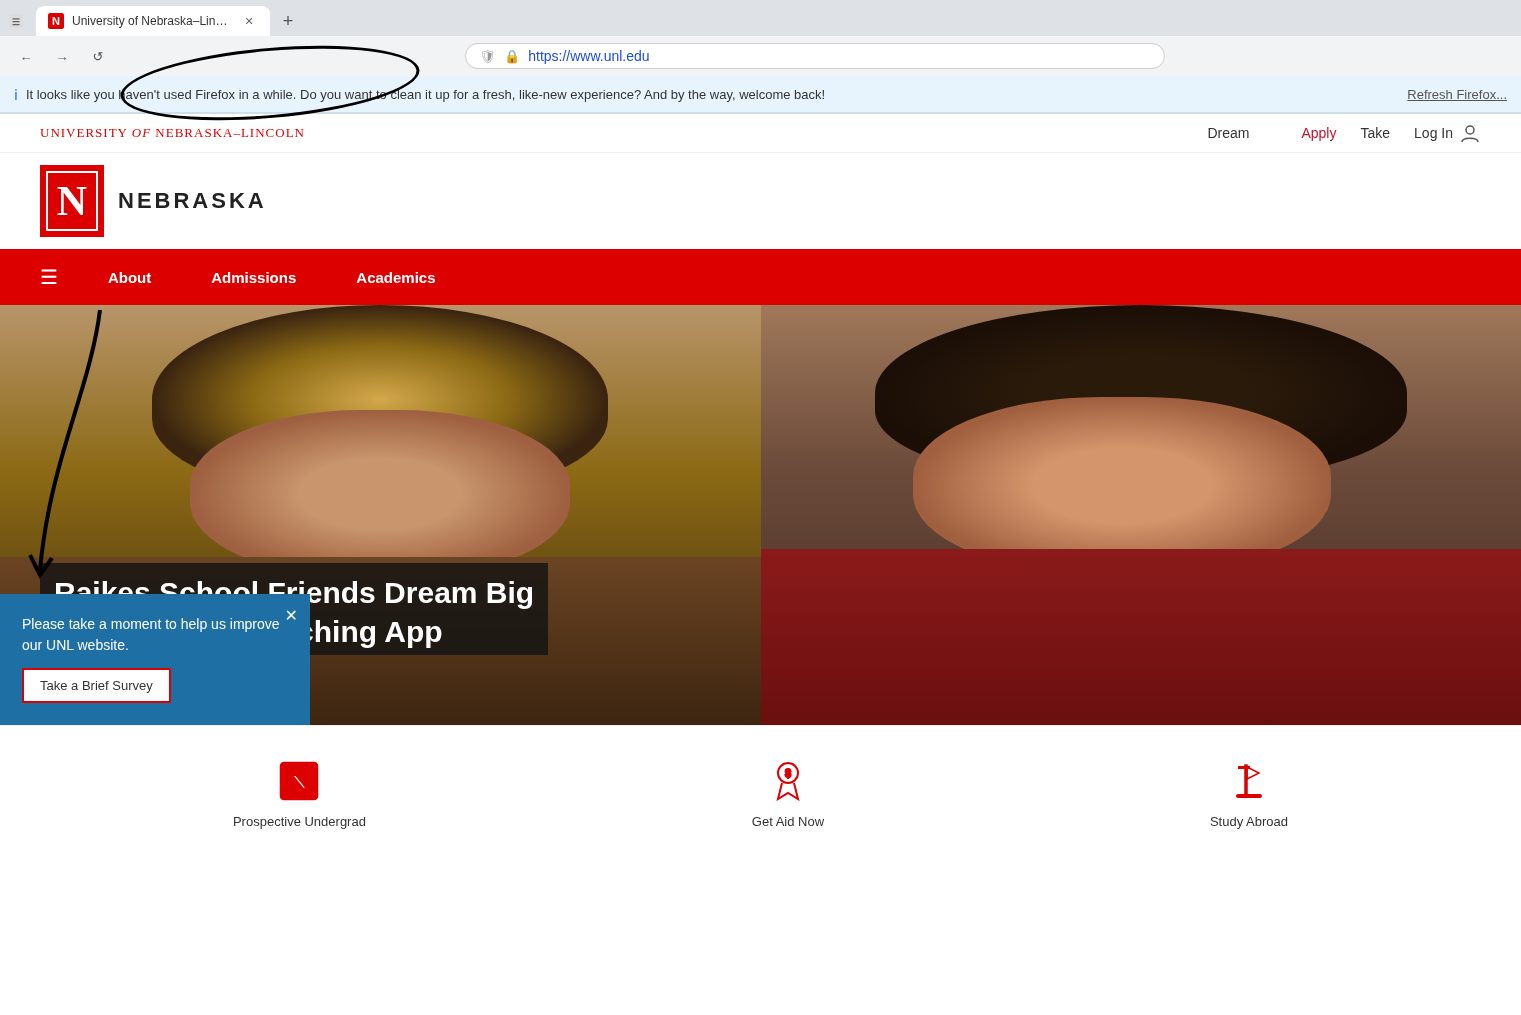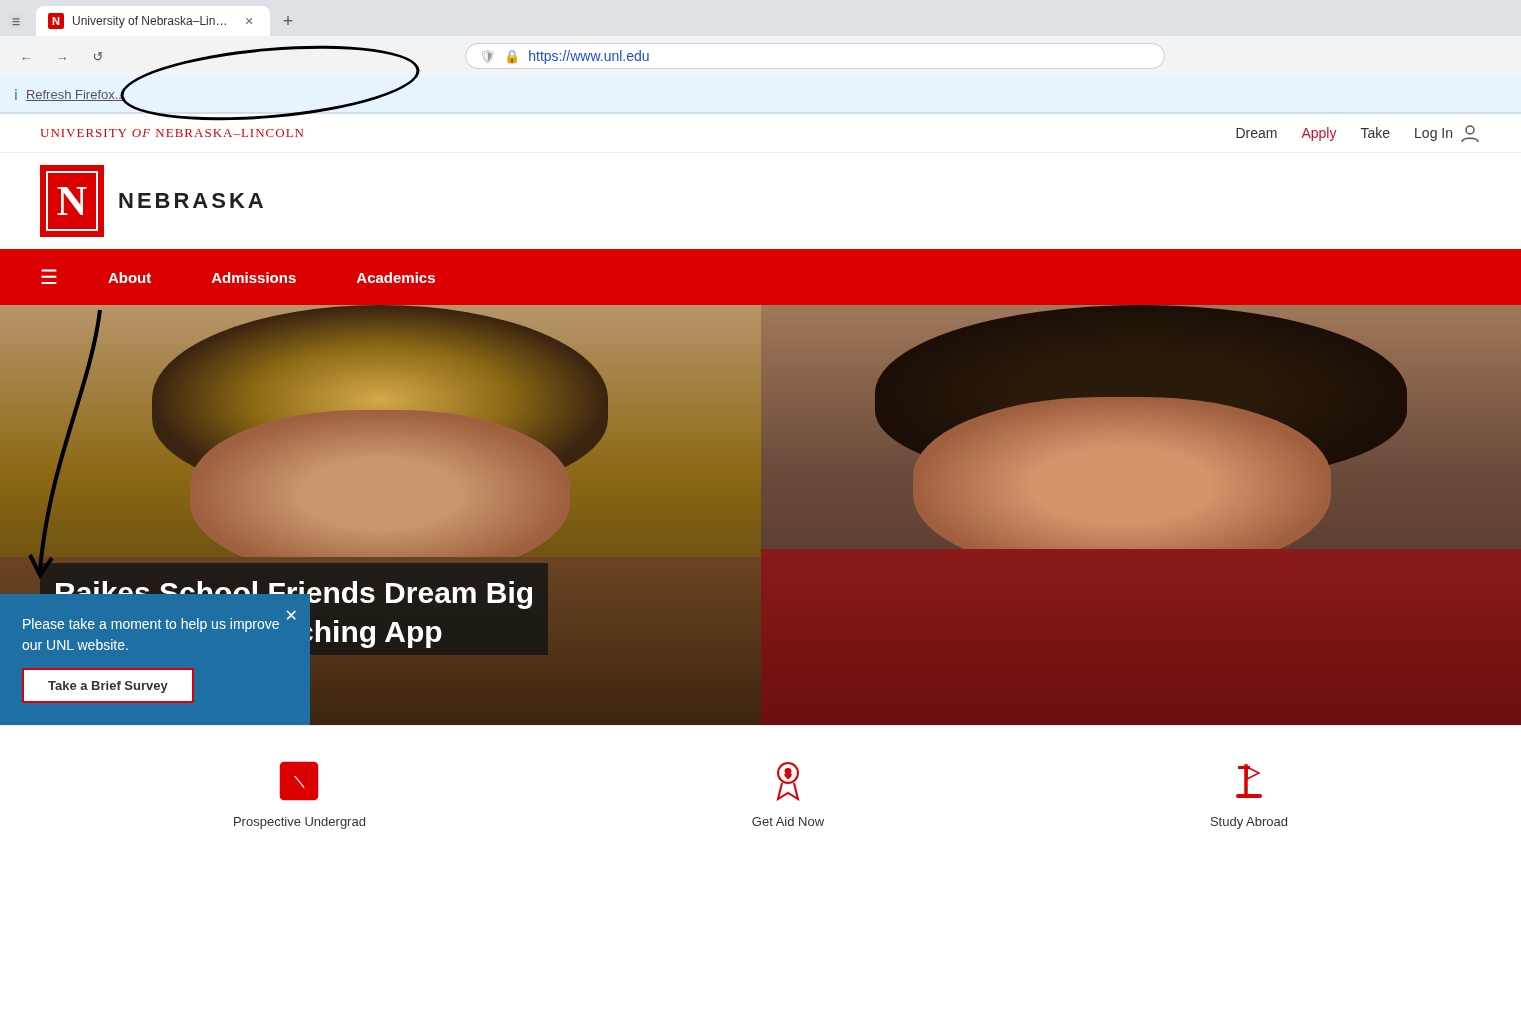--- a/index.html
+++ b/index.html
@@ -148,21 +148,21 @@
     .unl-top-links {
       display: flex; align-items: center;
       gap: 24px;
     }
     .unl-top-link {
       font-size: 14px;
       color: #333;
       text-decoration: none;
       cursor: pointer;
     }
-    .unl-top-link.apply { color: #c41230; font-weight: 500; }
+    .unl-top-link.apply { color: #c41230; font-weight: 500; margin-left: 28px; }
     .log-in-area {
       display: flex; align-items: center;
       gap: 6px;
       font-size: 14px;
       color: #333;
       cursor: pointer;
       text-align: center;
     }
 
     .unl-logo-bar {
@@ -278,23 +278,23 @@
     }
     .survey-text {
       font-size: 14px;
       line-height: 1.5;
       margin-bottom: 12px;
     }
     .survey-btn {
       background: #fff;
       color: #333;
       border: 2px solid #d00;
-      padding: 8px 24px;
-      font-size: 13px;
-      font-weight: 700;
+      padding: 8px 16px;
+      font-size: 13px;
+      font-weight: 400;
       cursor: pointer;
     }
 
     
     .quick-links {
       display: flex;
       justify-content: space-around;
       padding: 30px 40px;
       background: #fff;
       border-top: 1px solid #eee;
@@ -356,20 +356,21 @@
       </button>
       <div class="address-bar-input">
         <span class="shield-icon">🛡</span>
         <span class="lock-icon">🔒</span>
         <span class="address-text">https://www.unl.edu</span>
       </div>
     </div>
 
     <div class="notification-bar">
       <span class="notif-icon">ℹ</span>
+      <span class="notif-text">It looks like you haven't used Firefox in a while. Do you want to clean it up for a fresh, like-new experience? And by the way, welcome back!</span>
       <button class="refresh-btn">Refresh Firefox...</button>
     </div>
   </div>
 
   <div class="annotation-circle"></div>
 
   <div class="annotation-arrow">
     <svg width="120" height="280" style="overflow:visible;">
       <path d="M 80 0 C 70 80, 30 150, 20 260" stroke="#000" stroke-width="4" fill="none"></path>
       <path d="M 10 245 L 20 265 L 32 248" stroke="#000" stroke-width="4" fill="none"></path>

